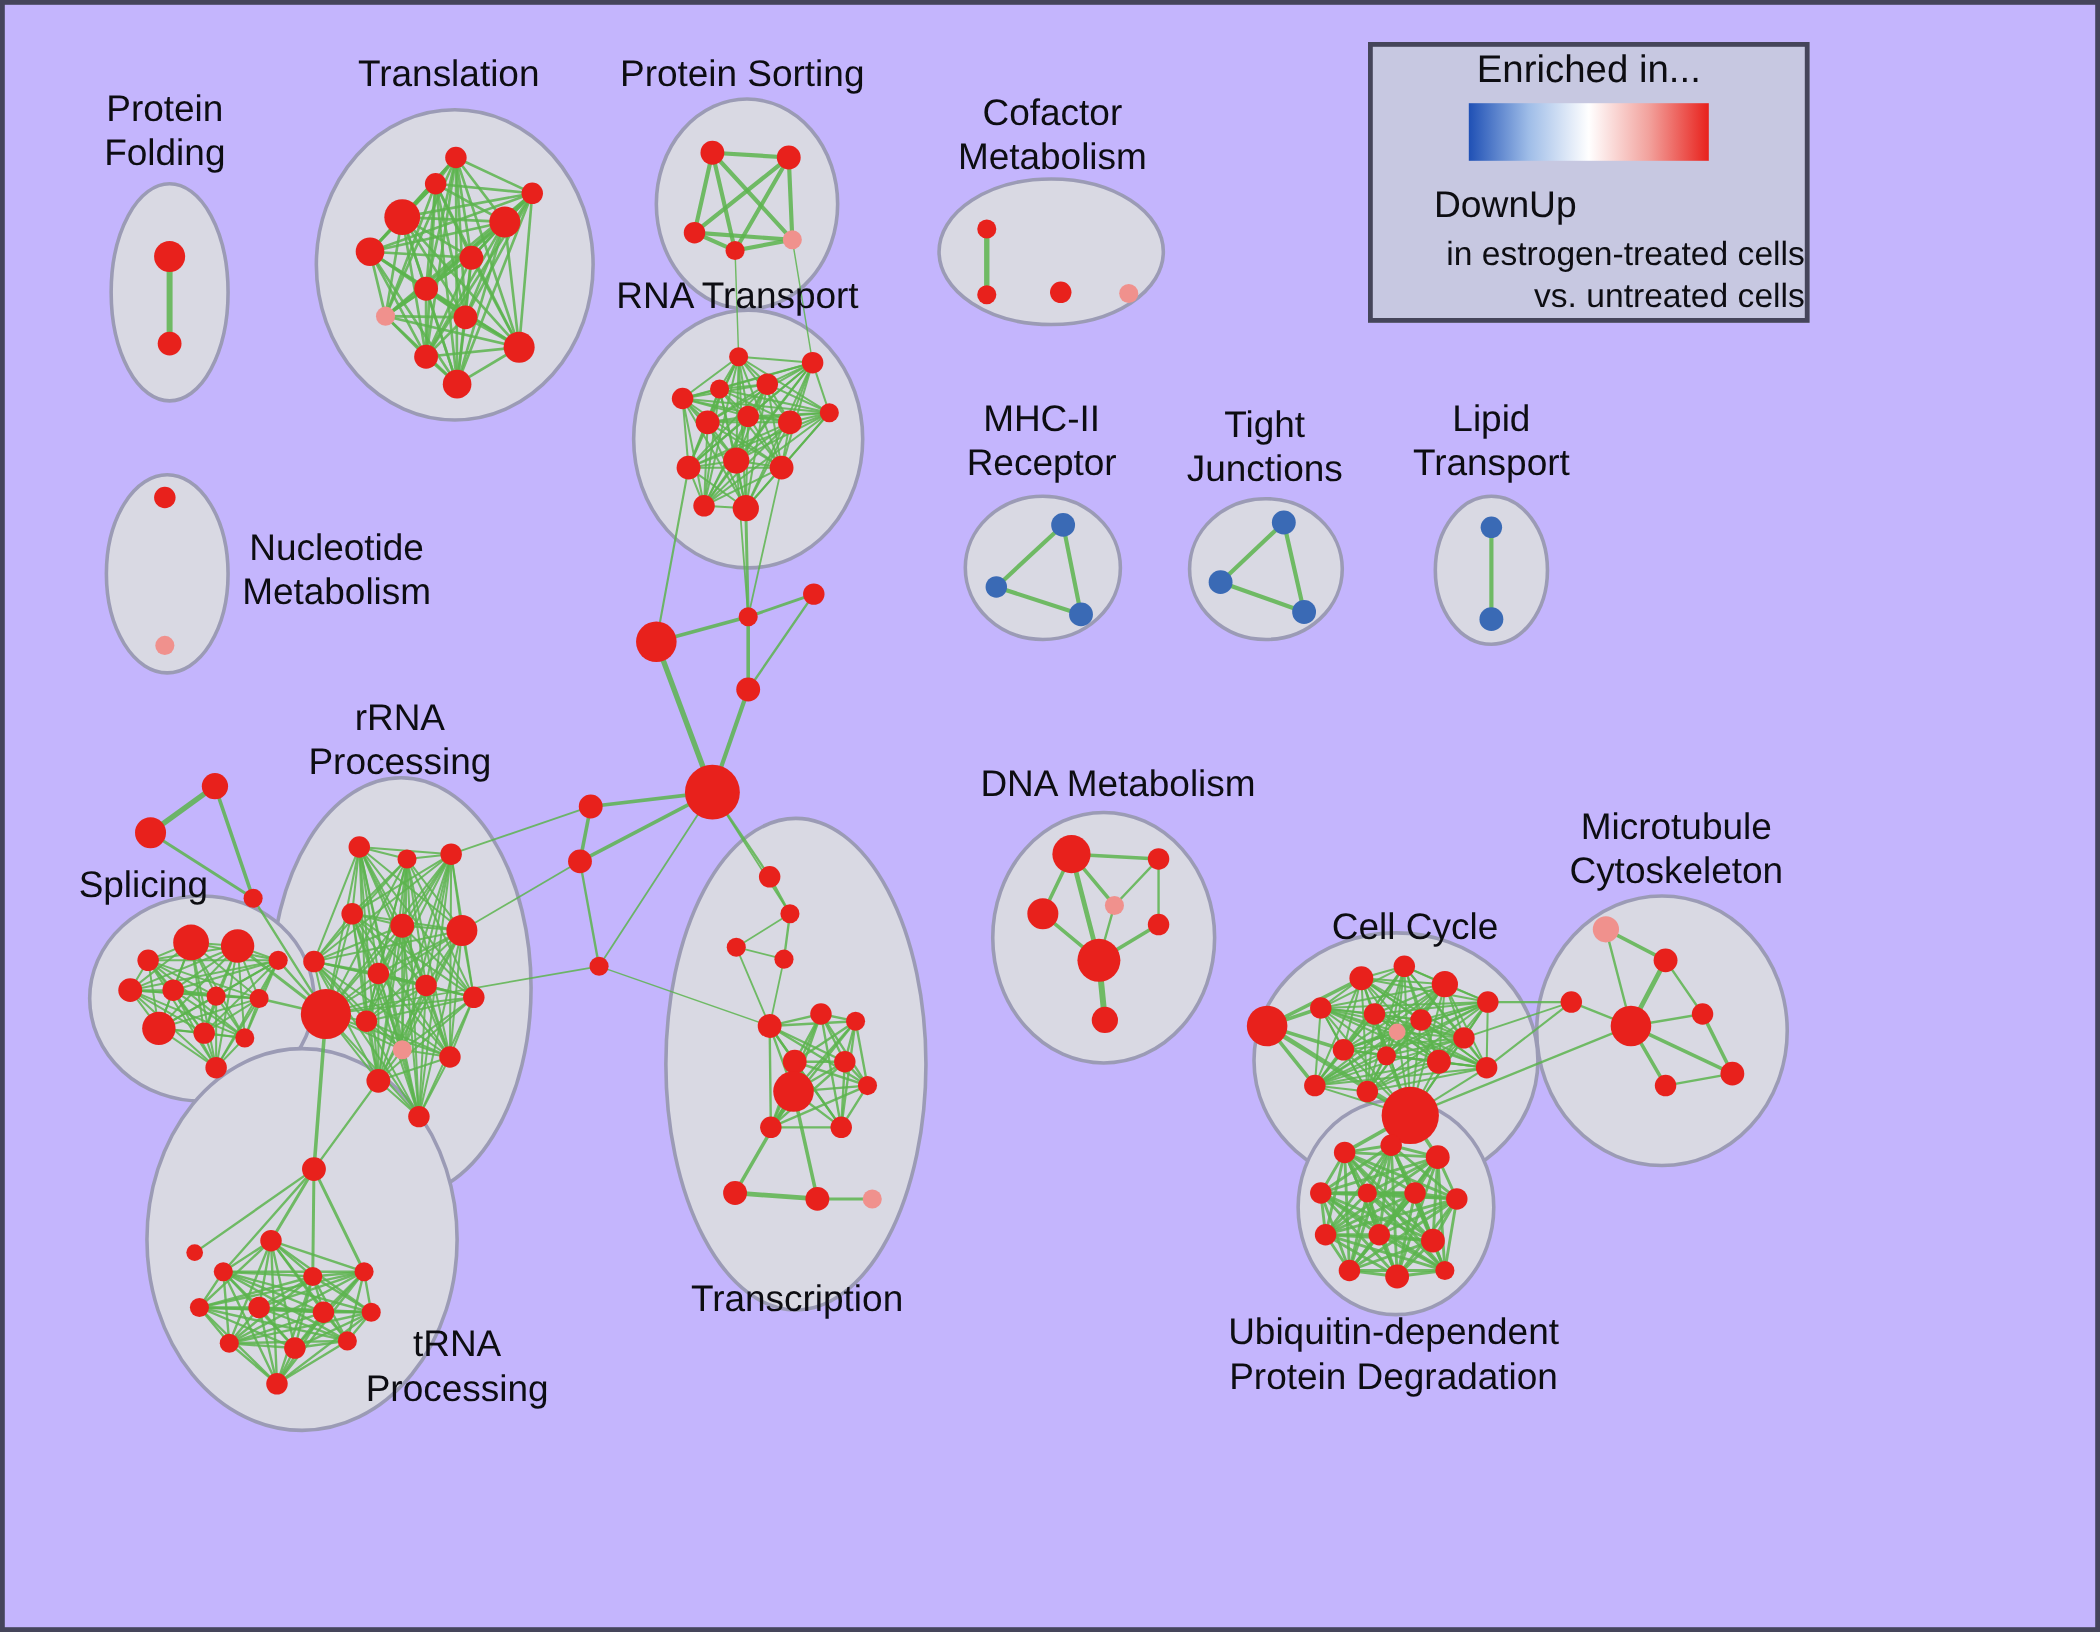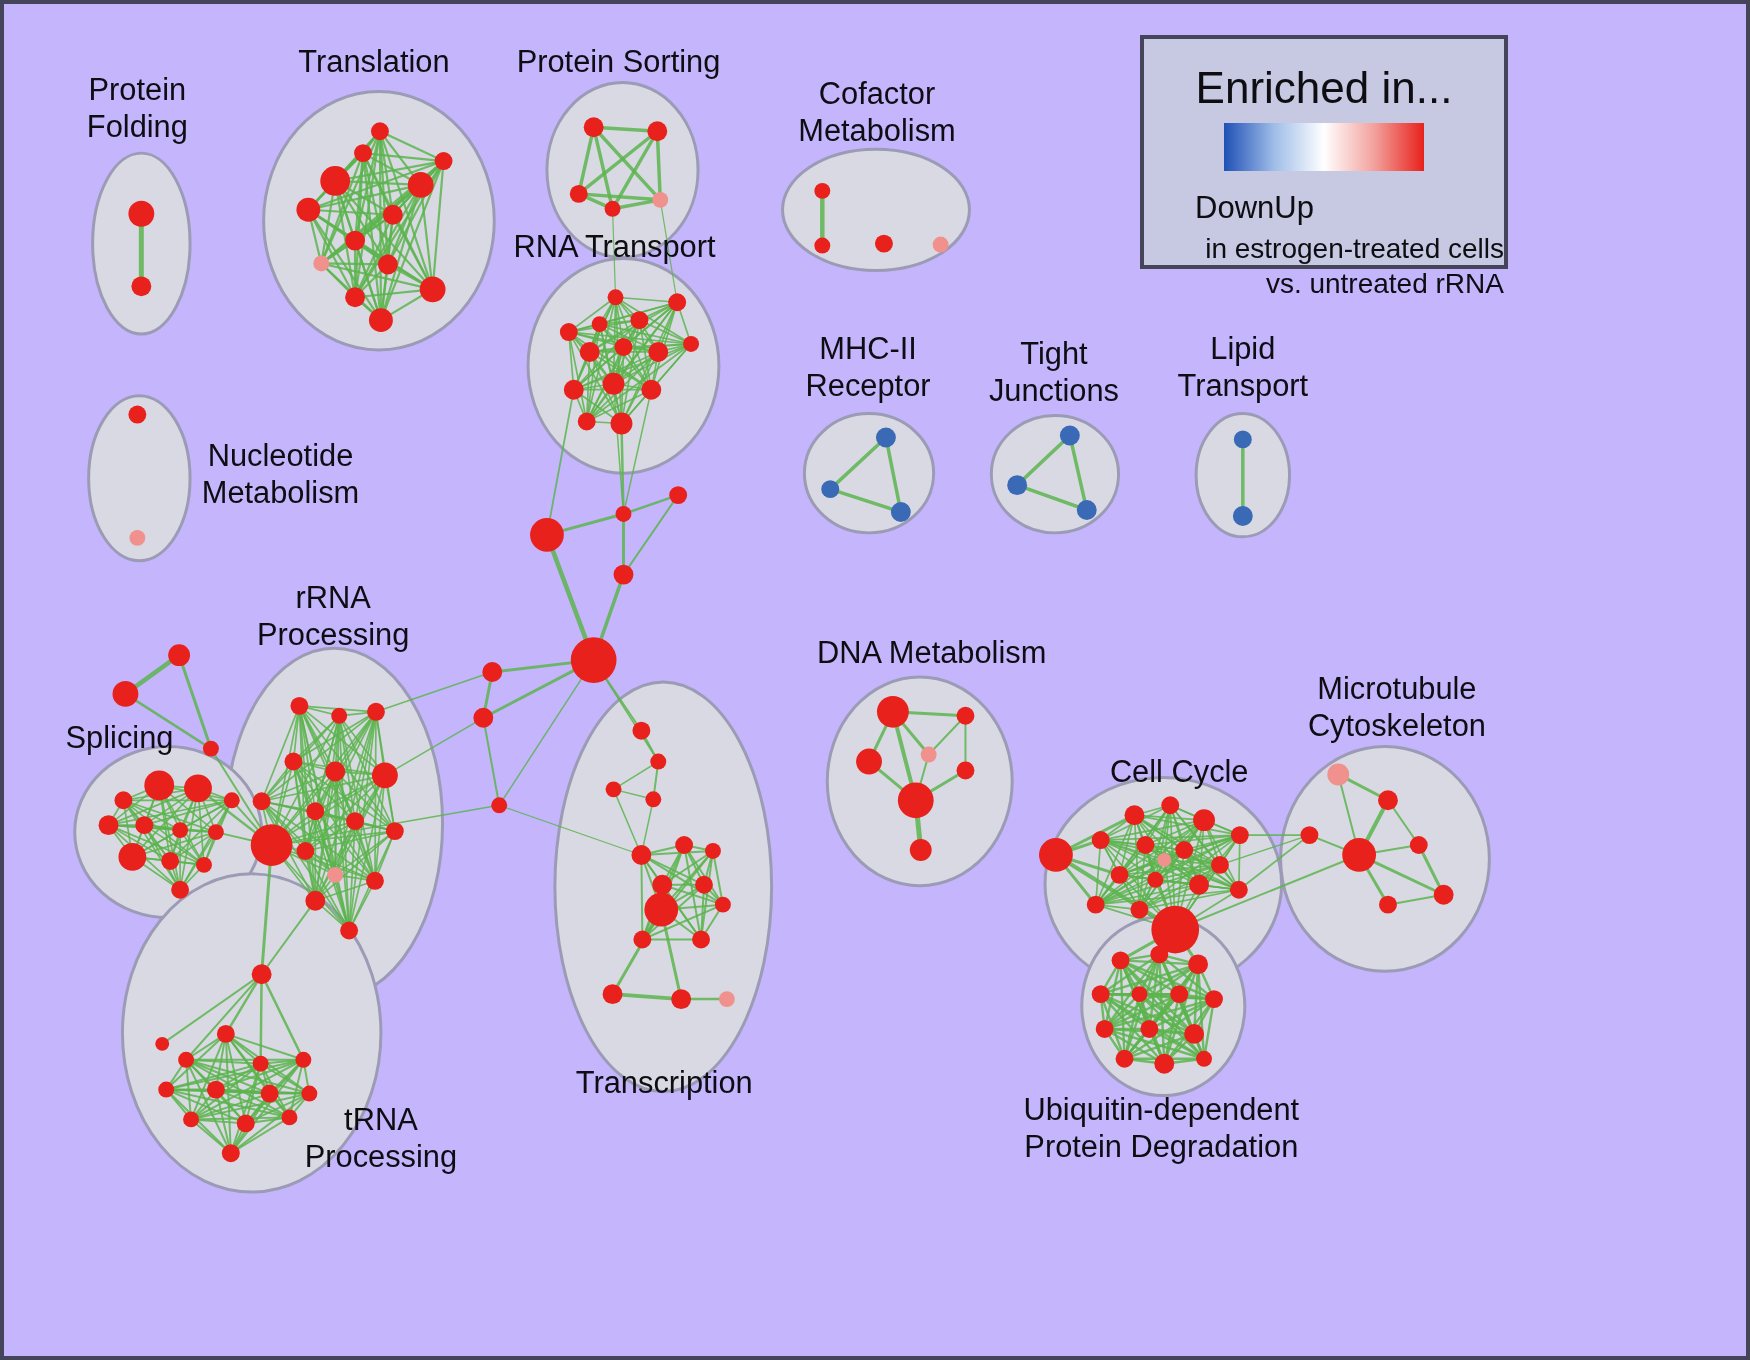--- a/index.html
+++ b/index.html
@@ -17,21 +17,21 @@
   .legend{
     position:absolute;
     left:1136px;top:31px;
     width:368px;height:234px;
     box-sizing:border-box;
     border:4px solid #45455a;
     background:#c7c8e1;
     z-index:5;
     color:#0d0d12;
   }
-  .legend-title{margin-top:24px;text-align:center;font-size:44px;}
+  .legend-title{margin-top:0;text-align:center;font-size:32px;}
   .legend-gradient{width:200px;height:48px;margin:10px auto 0;}
   .legend-scale{
     width:258px;margin:19px auto 0;
     display:flex;
     font-size:31px;
   }
   .legend-caption{margin-top:5px;text-align:right;font-size:28px;line-height:35px;}
 </style>
 </head>
 <body>
@@ -990,16 +990,16 @@
 
   <div class="legend">
     <div class="legend-title">Enriched in...</div>
     <div class="legend-gradient" style="background: linear-gradient(to right, rgb(31, 80, 181), rgb(159, 189, 232), rgb(255, 255, 255), rgb(242, 162, 157), rgb(232, 33, 28));"></div>
     <div class="legend-scale">
       <span>Down</span>
       <span>Up</span>
     </div>
     <div class="legend-caption">
       <div>in estrogen-treated cells</div>
-      <div>vs. untreated rRNA</div>
+      <div>vs. untreated cells</div>
     </div>
   </div>
 </div>
 
 </body></html>

